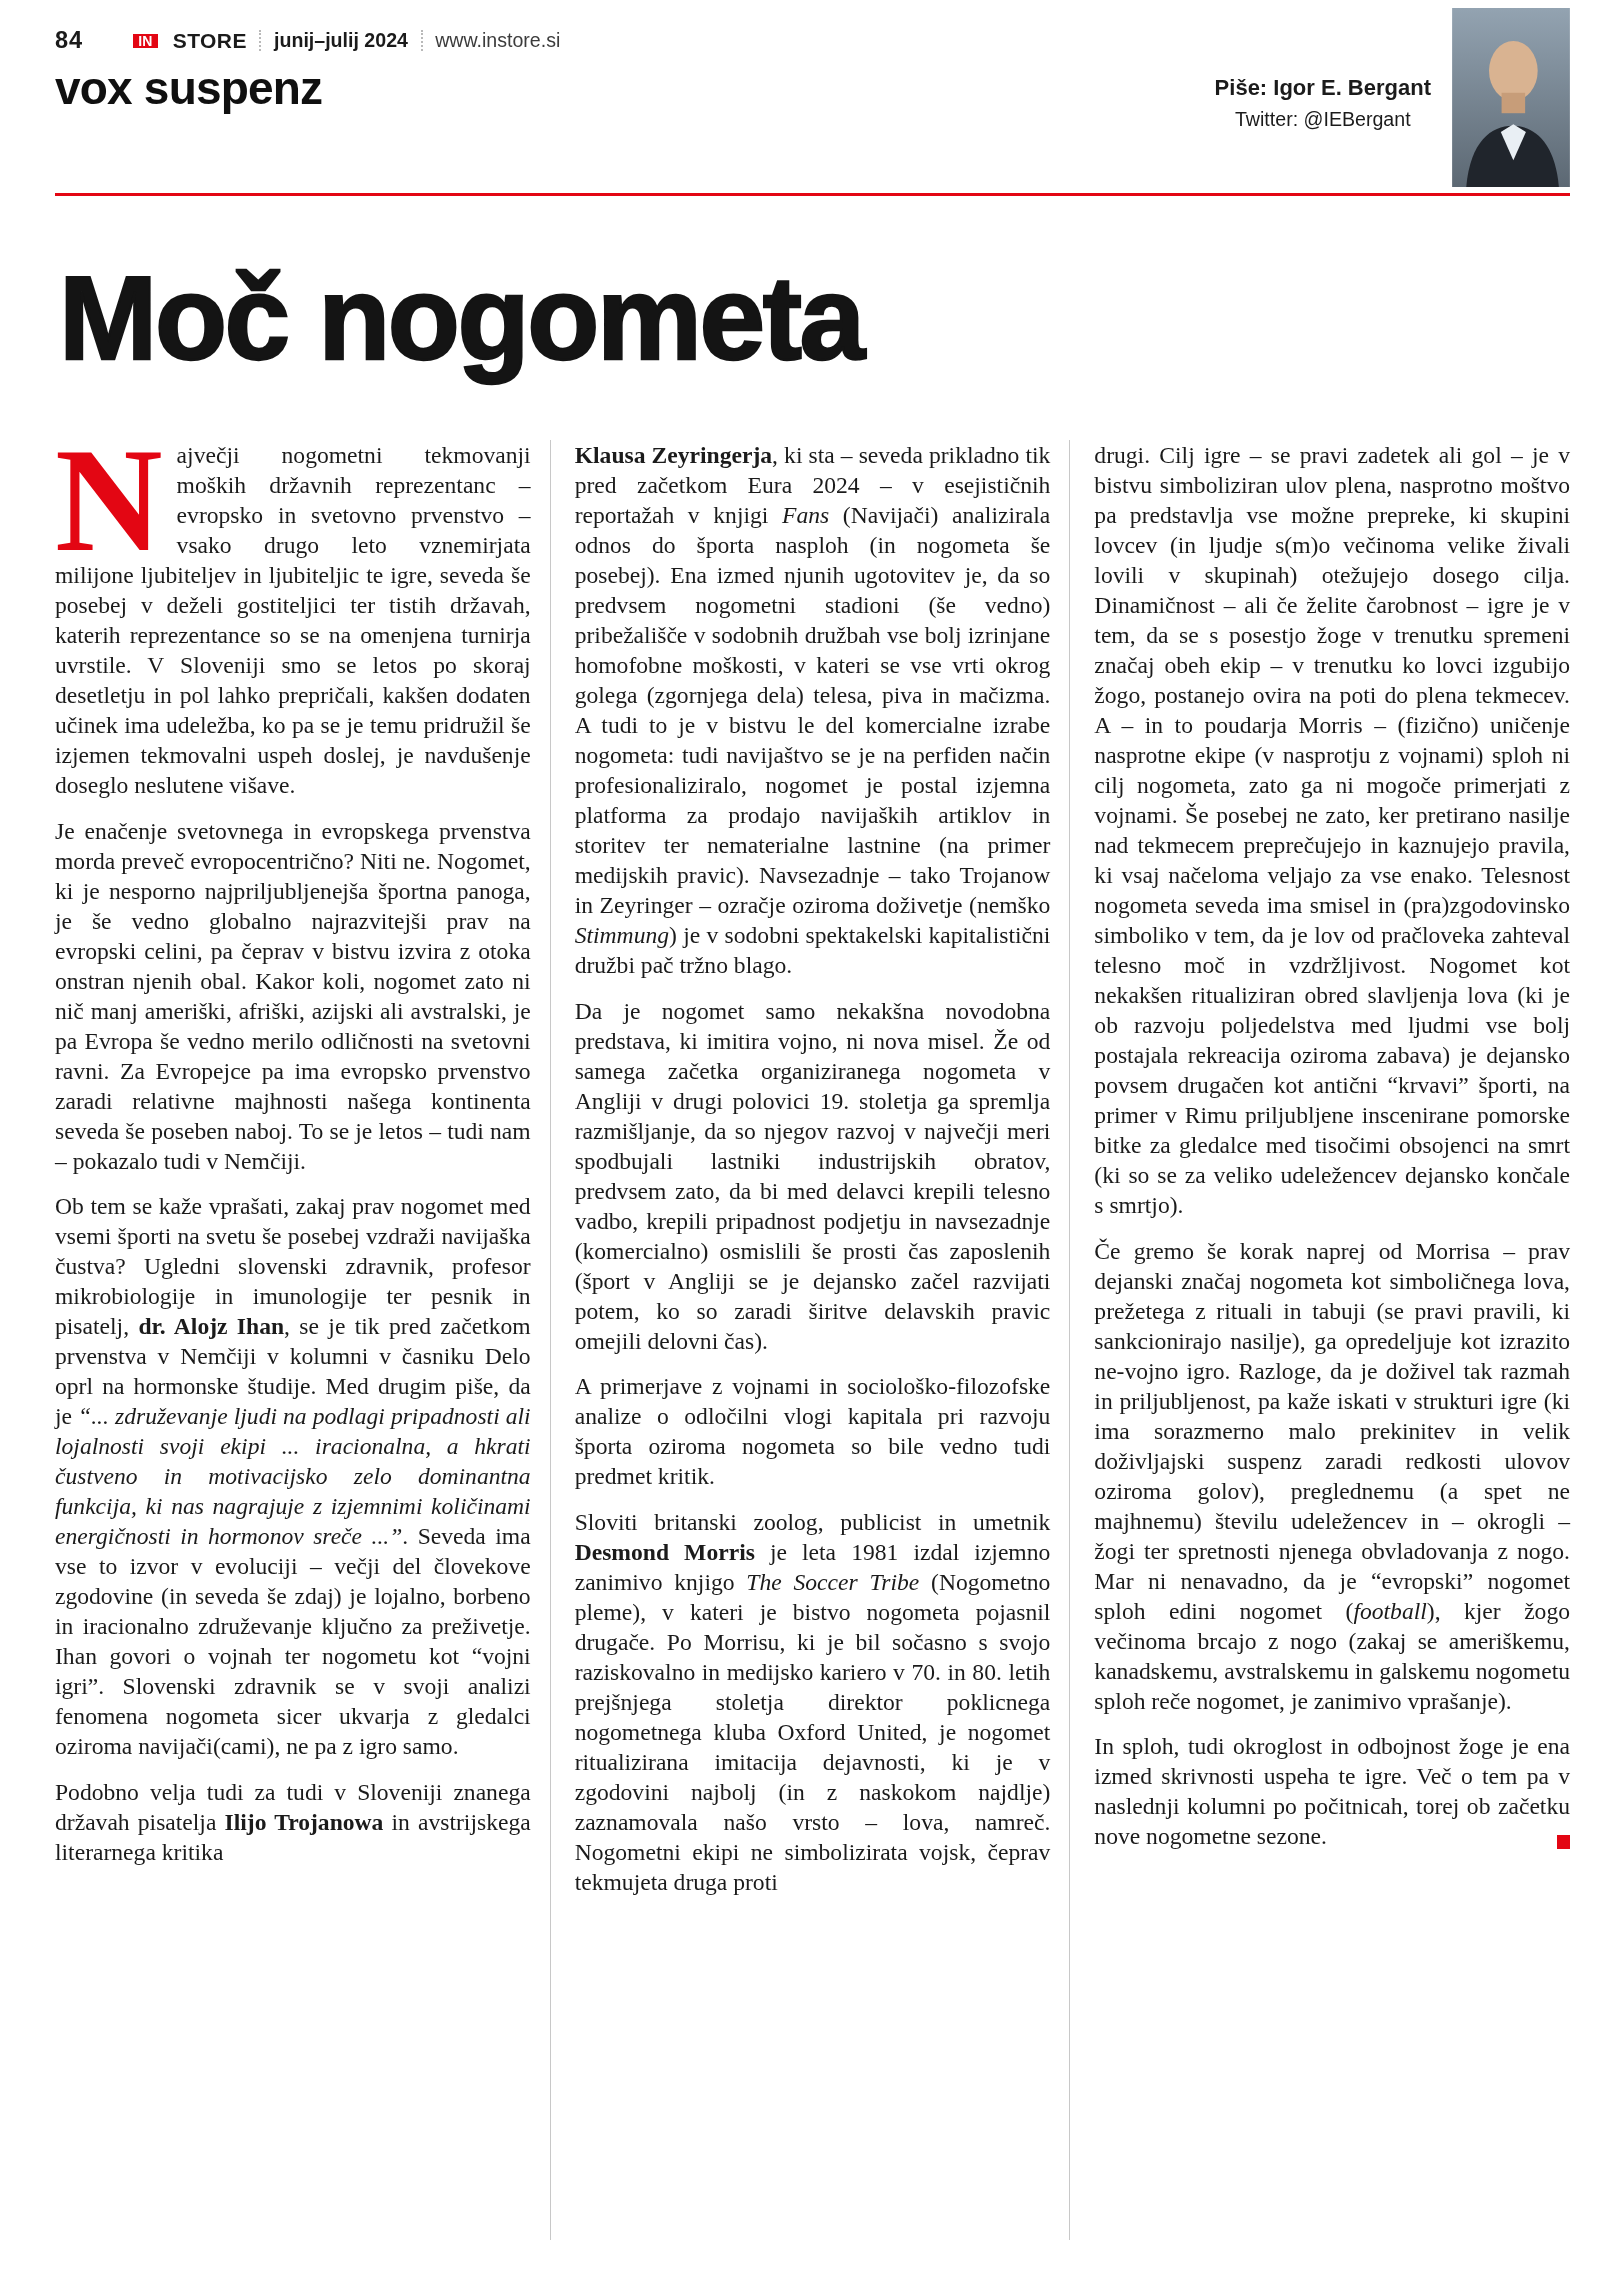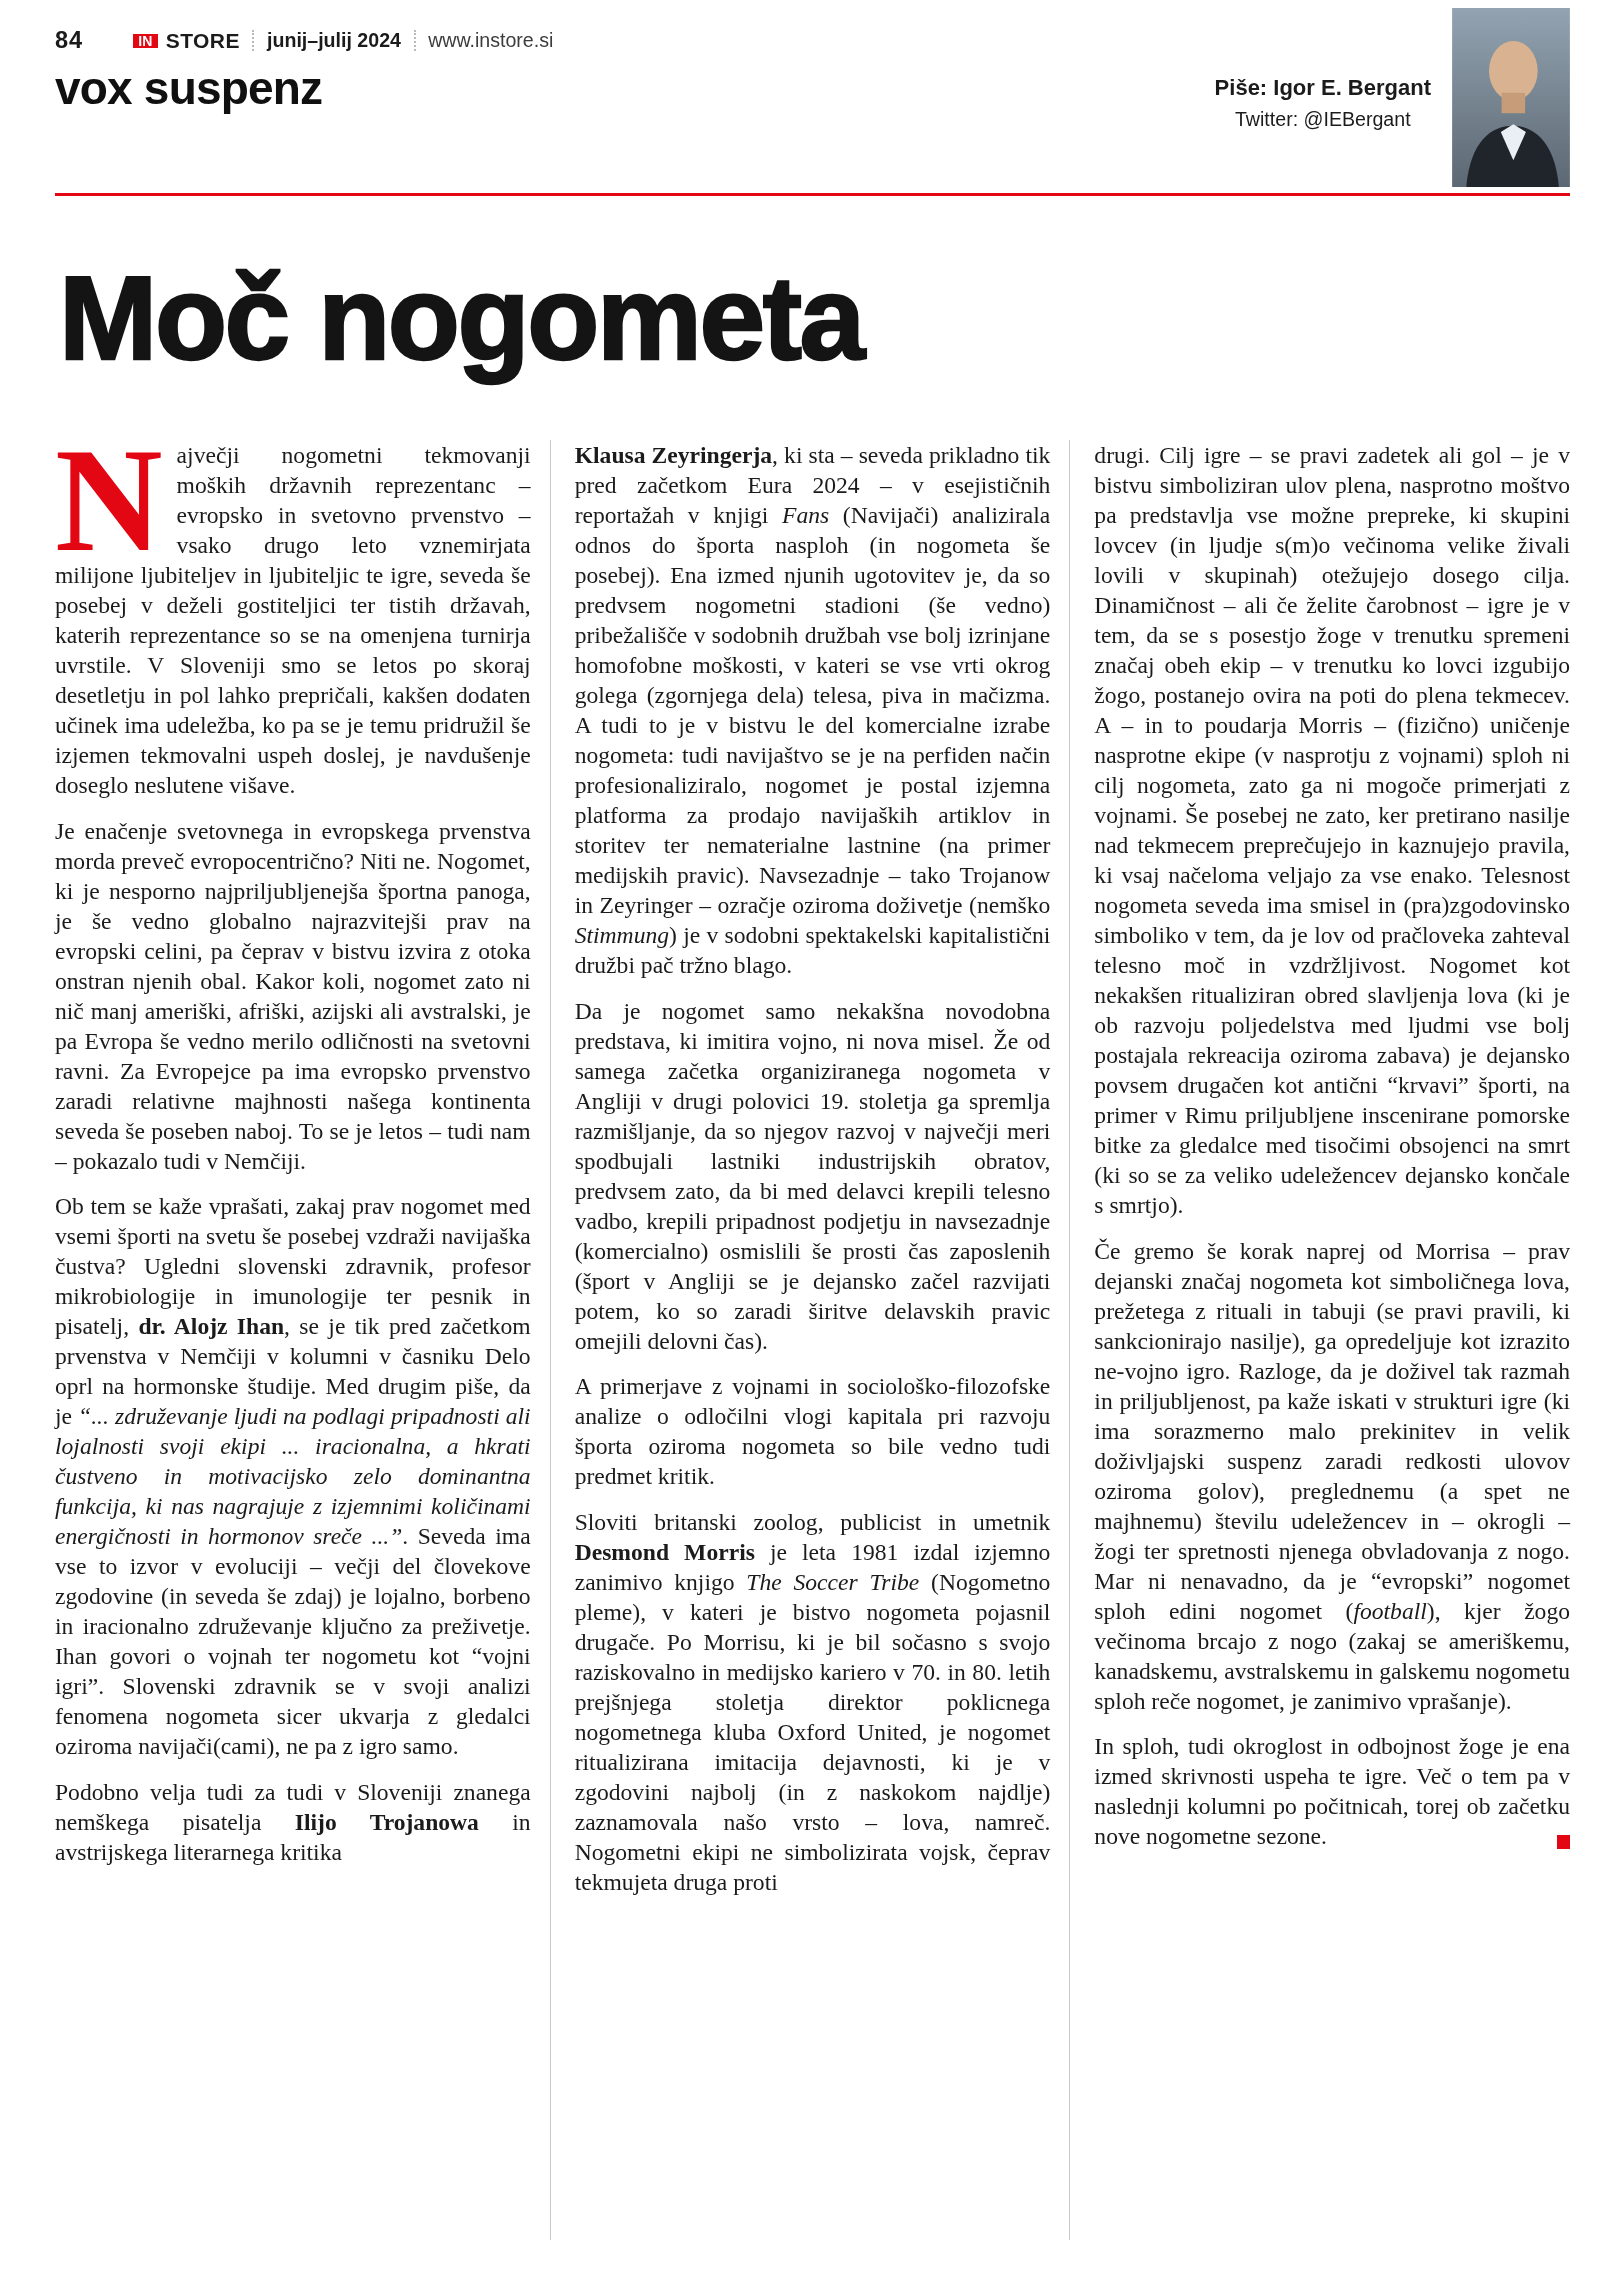--- a/index.html
+++ b/index.html
@@ -23,21 +23,21 @@
     display: flex; align-items: center;
     font-family: "Liberation Sans", sans-serif;
   }
   .page-num { font-size: 23.6px; font-weight: bold; letter-spacing: 0.8px; margin-right: 50px; }
   .logo { display: flex; align-items: center; }
   .logo-in {
     width: 25px; height: 14px; background: var(--brand-red); color: #fff;
     font-weight: bold; font-size: 14px;
     display: flex; align-items: center; justify-content: center;
   }
-  .logo-store { font-size: 21px; font-weight: bold; letter-spacing: 0.4px; margin-left: 8px; }
+  .logo-store { font-size: 21px; font-weight: bold; letter-spacing: 0.4px; margin-left: 15px; }
   .sep { width: 0; height: 20.4px; border-left: 2.4px dotted #b9b9b9; margin: 0 12.6px; }
   .issue { font-size: 19.6px; font-weight: bold; }
   .website { font-size: 19.6px; color: #3c3c3c; }
   
   .section-title {
     position: absolute; top: 61px; left: 55px;
     font-family: "Liberation Sans", sans-serif;
     font-size: 46px; font-weight: bold; letter-spacing: -0.8px; color: #101010;
   }
   .byline {
@@ -127,21 +127,21 @@
 
   <div class="red-rule"></div>
 
   <h1 class="headline">Moč nogometa</h1>
 
   <main class="columns">
     <div class="col">
         <p class="para"><span class="dropcap">N</span><span>ajvečji nogometni tekmovanji moških državnih reprezentanc – evropsko in svetovno prvenstvo – vsako drugo leto vznemirjata milijone ljubiteljev in ljubiteljic te igre, seveda še posebej v deželi gostiteljici ter tistih državah, katerih reprezentance so se na omenjena turnirja uvrstile. V Sloveniji smo se letos po skoraj desetletju in pol lahko prepričali, kakšen dodaten učinek ima udeležba, ko pa se je temu pridružil še izjemen tekmovalni uspeh doslej, je navdušenje doseglo neslutene višave.</span></p>
         <p class="para"><span>Je enačenje svetovnega in evropskega prvenstva morda preveč evropocentrično? Niti ne. Nogomet, ki je nesporno najpriljubljenejša športna panoga, je še vedno globalno najrazvitejši prav na evropski celini, pa čeprav v bistvu izvira z otoka onstran njenih obal. Kakor koli, nogomet zato ni nič manj ameriški, afriški, azijski ali avstralski, je pa Evropa še vedno merilo odličnosti na svetovni ravni. Za Evropejce pa ima evropsko prvenstvo zaradi relativne majhnosti našega kontinenta seveda še poseben naboj. To se je letos – tudi nam – pokazalo tudi v Nemčiji.</span></p>
         <p class="para"><span>Ob tem se kaže vprašati, zakaj prav nogomet med vsemi športi na svetu še posebej vzdraži navijaška čustva? Ugledni slovenski zdravnik, profesor mikrobiologije in imunologije ter pesnik in pisatelj, </span><span class="b">dr. Alojz Ihan</span><span>, se je tik pred začetkom prvenstva v Nemčiji v kolumni v časniku Delo oprl na hormonske študije. Med drugim piše, da je </span><span class="i">“... združevanje ljudi na podlagi pripadnosti ali lojalnosti svoji ekipi ... iracionalna, a hkrati čustveno in motivacijsko zelo dominantna funkcija, ki nas nagrajuje z izjemnimi količinami energičnosti in hormonov sreče ...”</span><span>. Seveda ima vse to izvor v evoluciji – večji del človekove zgodovine (in seveda še zdaj) je lojalno, borbeno in iracionalno združevanje ključno za preživetje. Ihan govori o vojnah ter nogometu kot “vojni igri”. Slovenski zdravnik se v svoji analizi fenomena nogometa sicer ukvarja z gledalci oziroma navijači(cami), ne pa z igro samo.</span></p>
-        <p class="para"><span>Podobno velja tudi za tudi v Sloveniji znanega nemškega pisatelja </span><span class="b">Ilijo Trojanowa</span><span> in avstrijskega literarnega kritika</span></p>
+        <p class="para"><span>Podobno velja tudi za tudi v Sloveniji znanega državah pisatelja </span><span class="b">Ilijo Trojanowa</span><span> in avstrijskega literarnega kritika</span></p>
       </div>
     <div class="col">
         <p class="para"><span class="b">Klausa Zeyringerja</span><span>, ki sta – seveda prikladno tik pred začetkom Eura 2024 – v esejističnih reportažah v knjigi </span><span class="i">Fans</span><span> (Navijači) analizirala odnos do športa nasploh (in nogometa še posebej). Ena izmed njunih ugotovitev je, da so predvsem nogometni stadioni (še vedno) pribežališče v sodobnih družbah vse bolj izrinjane homofobne moškosti, v kateri se vse vrti okrog golega (zgornjega dela) telesa, piva in mačizma. A tudi to je v bistvu le del komercialne izrabe nogometa: tudi navijaštvo se je na perfiden način profesionaliziralo, nogomet je postal izjemna platforma za prodajo navijaških artiklov in storitev ter nematerialne lastnine (na primer medijskih pravic). Navsezadnje – tako Trojanow in Zeyringer – ozračje oziroma doživetje (nemško </span><span class="i">Stimmung</span><span>) je v sodobni spektakelski kapitalistični družbi pač tržno blago.</span></p>
         <p class="para"><span>Da je nogomet samo nekakšna novodobna predstava, ki imitira vojno, ni nova misel. Že od samega začetka organiziranega nogometa v Angliji v drugi polovici 19. stoletja ga spremlja razmišljanje, da so njegov razvoj v največji meri spodbujali lastniki industrijskih obratov, predvsem zato, da bi med delavci krepili telesno vadbo, krepili pripadnost podjetju in navsezadnje (komercialno) osmislili še prosti čas zaposlenih (šport v Angliji se je dejansko začel razvijati potem, ko so zaradi širitve delavskih pravic omejili delovni čas).</span></p>
         <p class="para"><span>A primerjave z vojnami in sociološko-filozofske analize o odločilni vlogi kapitala pri razvoju športa oziroma nogometa so bile vedno tudi predmet kritik.</span></p>
         <p class="para"><span>Sloviti britanski zoolog, publicist in umetnik </span><span class="b">Desmond Morris</span><span> je leta 1981 izdal izjemno zanimivo knjigo </span><span class="i">The Soccer Tribe</span><span> (Nogometno pleme), v kateri je bistvo nogometa pojasnil drugače. Po Morrisu, ki je bil sočasno s svojo raziskovalno in medijsko kariero v 70. in 80. letih prejšnjega stoletja direktor poklicnega nogometnega kluba Oxford United, je nogomet ritualizirana imitacija dejavnosti, ki je v zgodovini najbolj (in z naskokom najdlje) zaznamovala našo vrsto – lova, namreč. Nogometni ekipi ne simbolizirata vojsk, čeprav tekmujeta druga proti</span></p>
       </div>
     <div class="col">
         <p class="para"><span>drugi. Cilj igre – se pravi zadetek ali gol – je v bistvu simboliziran ulov plena, nasprotno moštvo pa predstavlja vse možne prepreke, ki skupini lovcev (in ljudje s(m)o večinoma velike živali lovili v skupinah) otežujejo dosego cilja. Dinamičnost – ali če želite čarobnost – igre je v tem, da se s posestjo žoge v trenutku spremeni značaj obeh ekip – v trenutku ko lovci izgubijo žogo, postanejo ovira na poti do plena tekmecev. A – in to poudarja Morris – (fizično) uničenje nasprotne ekipe (v nasprotju z vojnami) sploh ni cilj nogometa, zato ga ni mogoče primerjati z vojnami. Še posebej ne zato, ker pretirano nasilje nad tekmecem preprečujejo in kaznujejo pravila, ki vsaj načeloma veljajo za vse enako. Telesnost nogometa seveda ima smisel in (pra)zgodovinsko simboliko v tem, da je lov od pračloveka zahteval telesno moč in vzdržljivost. Nogomet kot nekakšen ritualiziran obred slavljenja lova (ki je ob razvoju poljedelstva med ljudmi vse bolj postajala rekreacija oziroma zabava) je dejansko povsem drugačen kot antični “krvavi” športi, na primer v Rimu priljubljene inscenirane pomorske bitke za gledalce med tisočimi obsojenci na smrt (ki so se za veliko udeležencev dejansko končale s smrtjo).</span></p>
         <p class="para"><span>Če gremo še korak naprej od Morrisa – prav dejanski značaj nogometa kot simboličnega lova, prežetega z rituali in tabuji (se pravi pravili, ki sankcionirajo nasilje), ga opredeljuje kot izrazito ne-vojno igro. Razloge, da je doživel tak razmah in priljubljenost, pa kaže iskati v strukturi igre (ki ima sorazmerno malo prekinitev in velik doživljajski suspenz zaradi redkosti ulovov oziroma golov), preglednemu (a spet ne majhnemu) številu udeležencev in – okrogli – žogi ter spretnosti njenega obvladovanja z nogo. Mar ni nenavadno, da je “evropski” nogomet sploh edini nogomet (</span><span class="i">football</span><span>), kjer žogo večinoma brcajo z nogo (zakaj se ameriškemu, kanadskemu, avstralskemu in galskemu nogometu sploh reče nogomet, je zanimivo vprašanje).</span></p>

